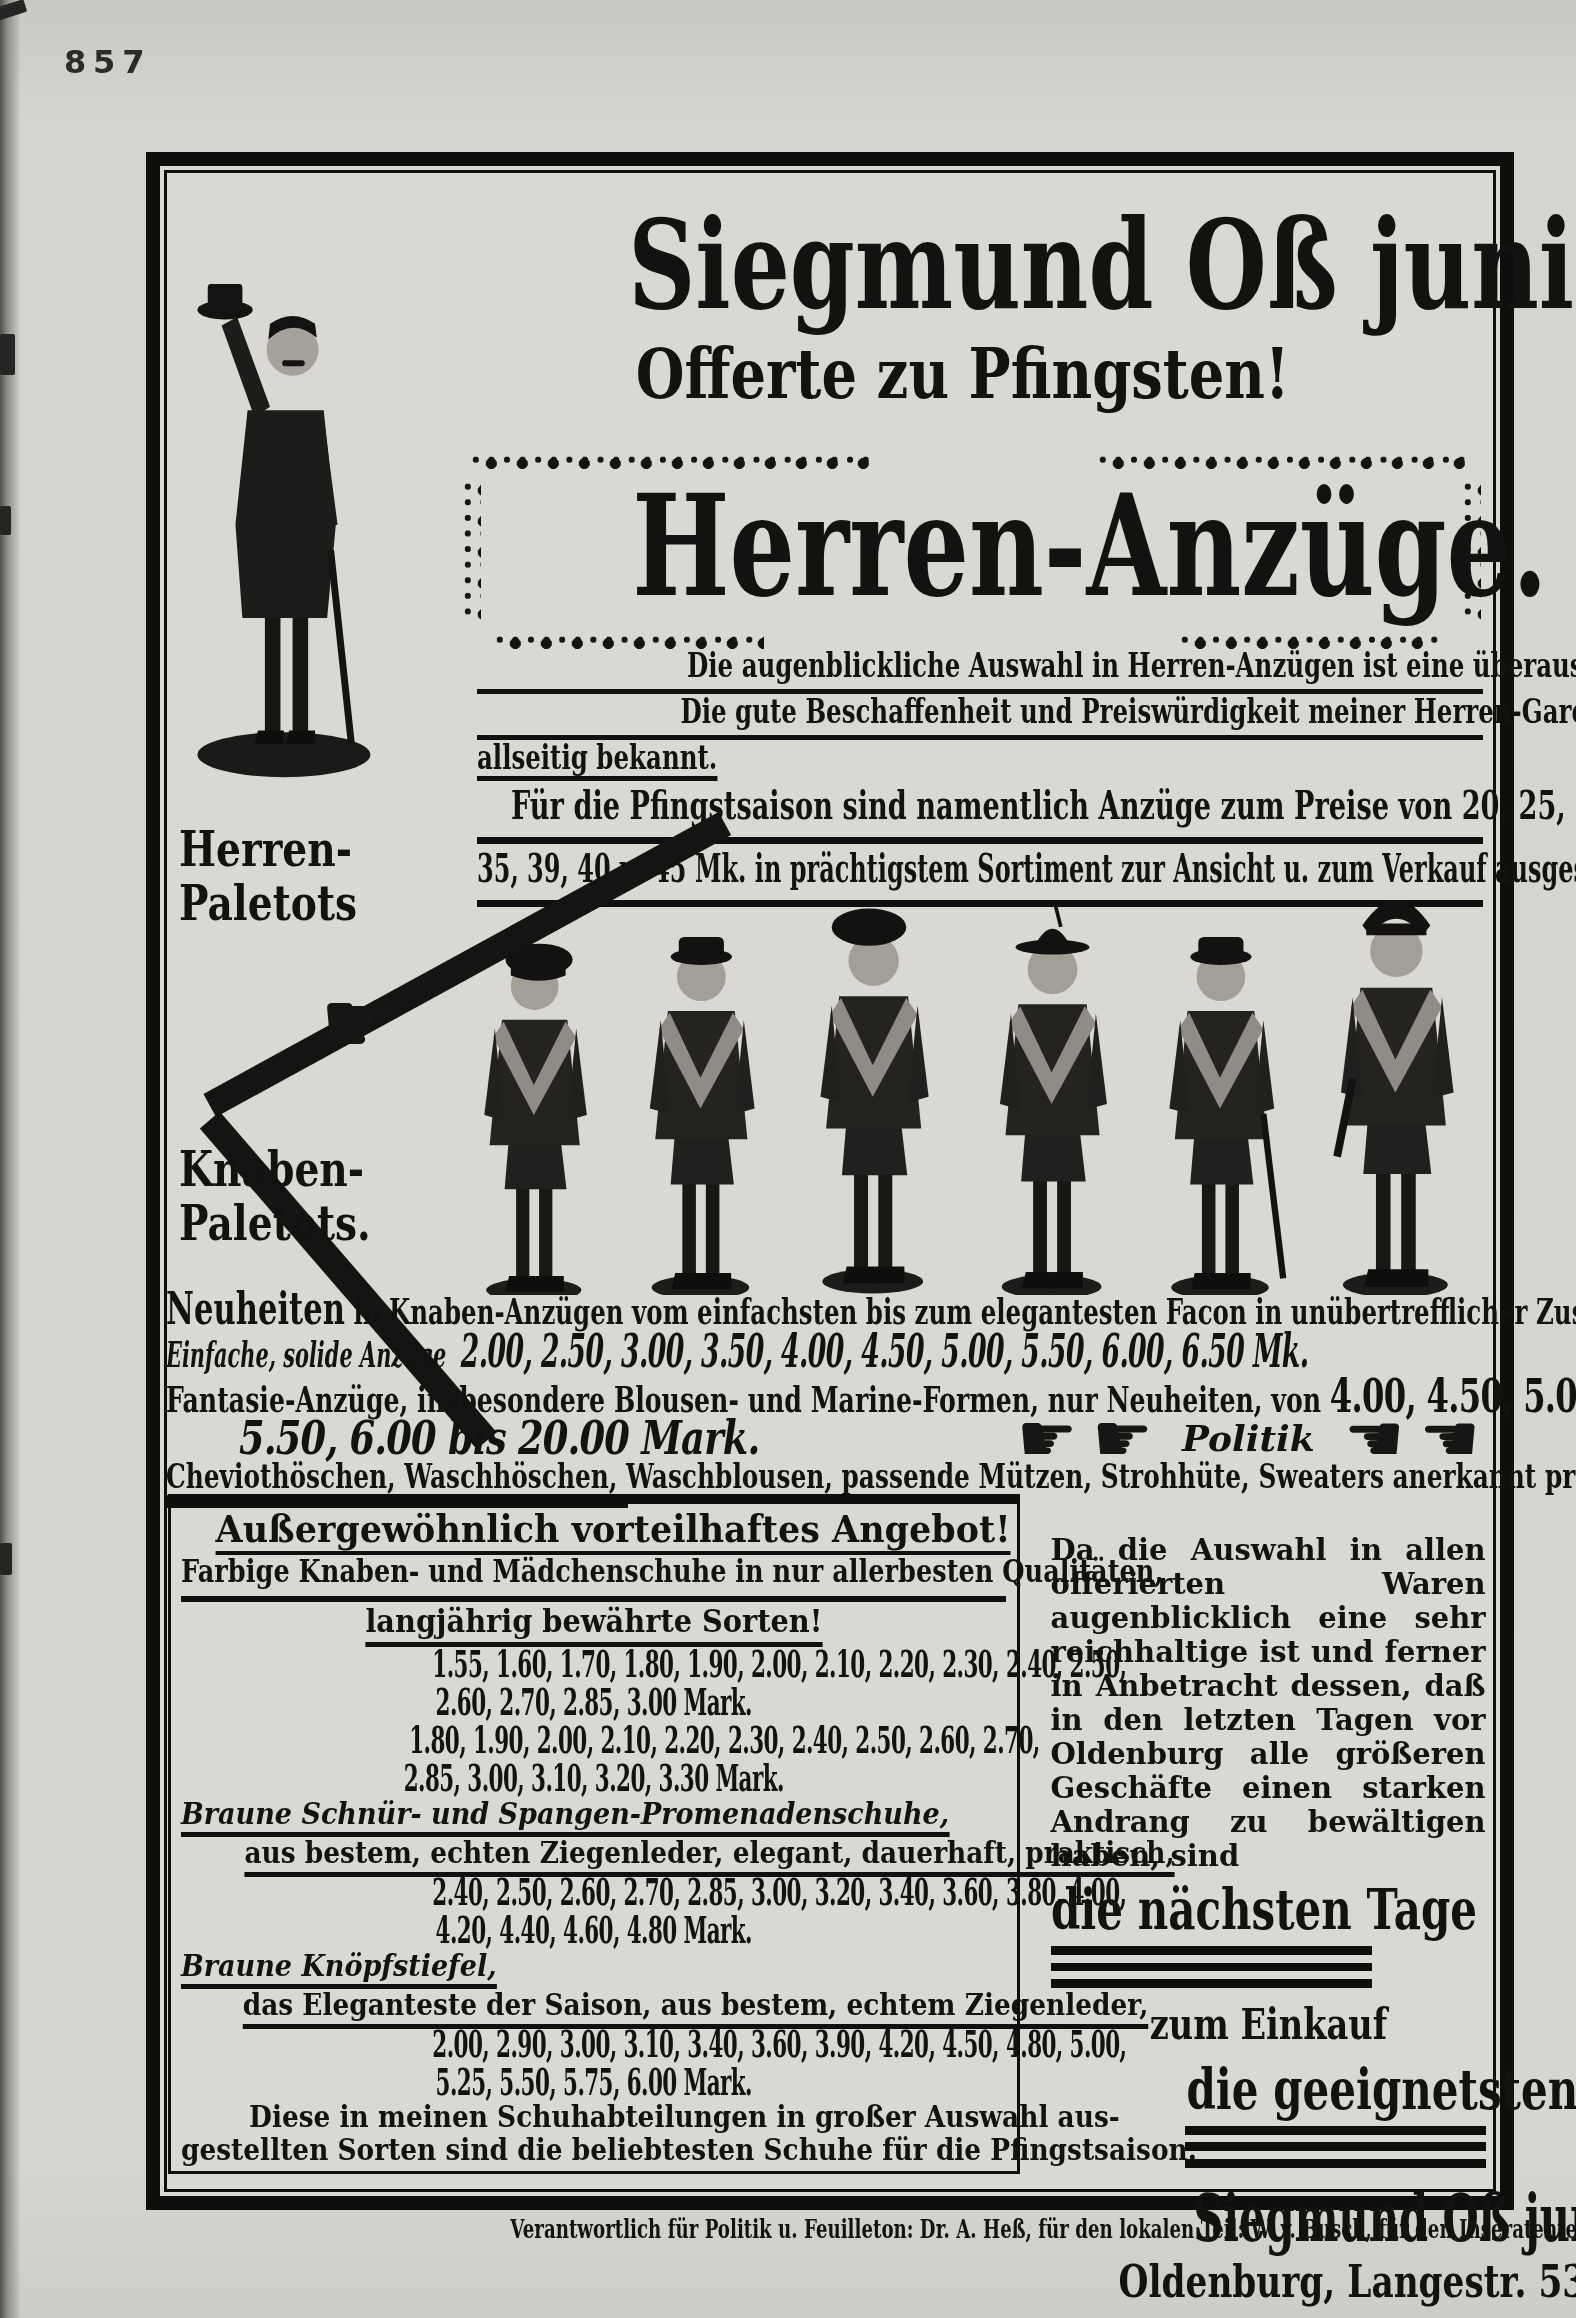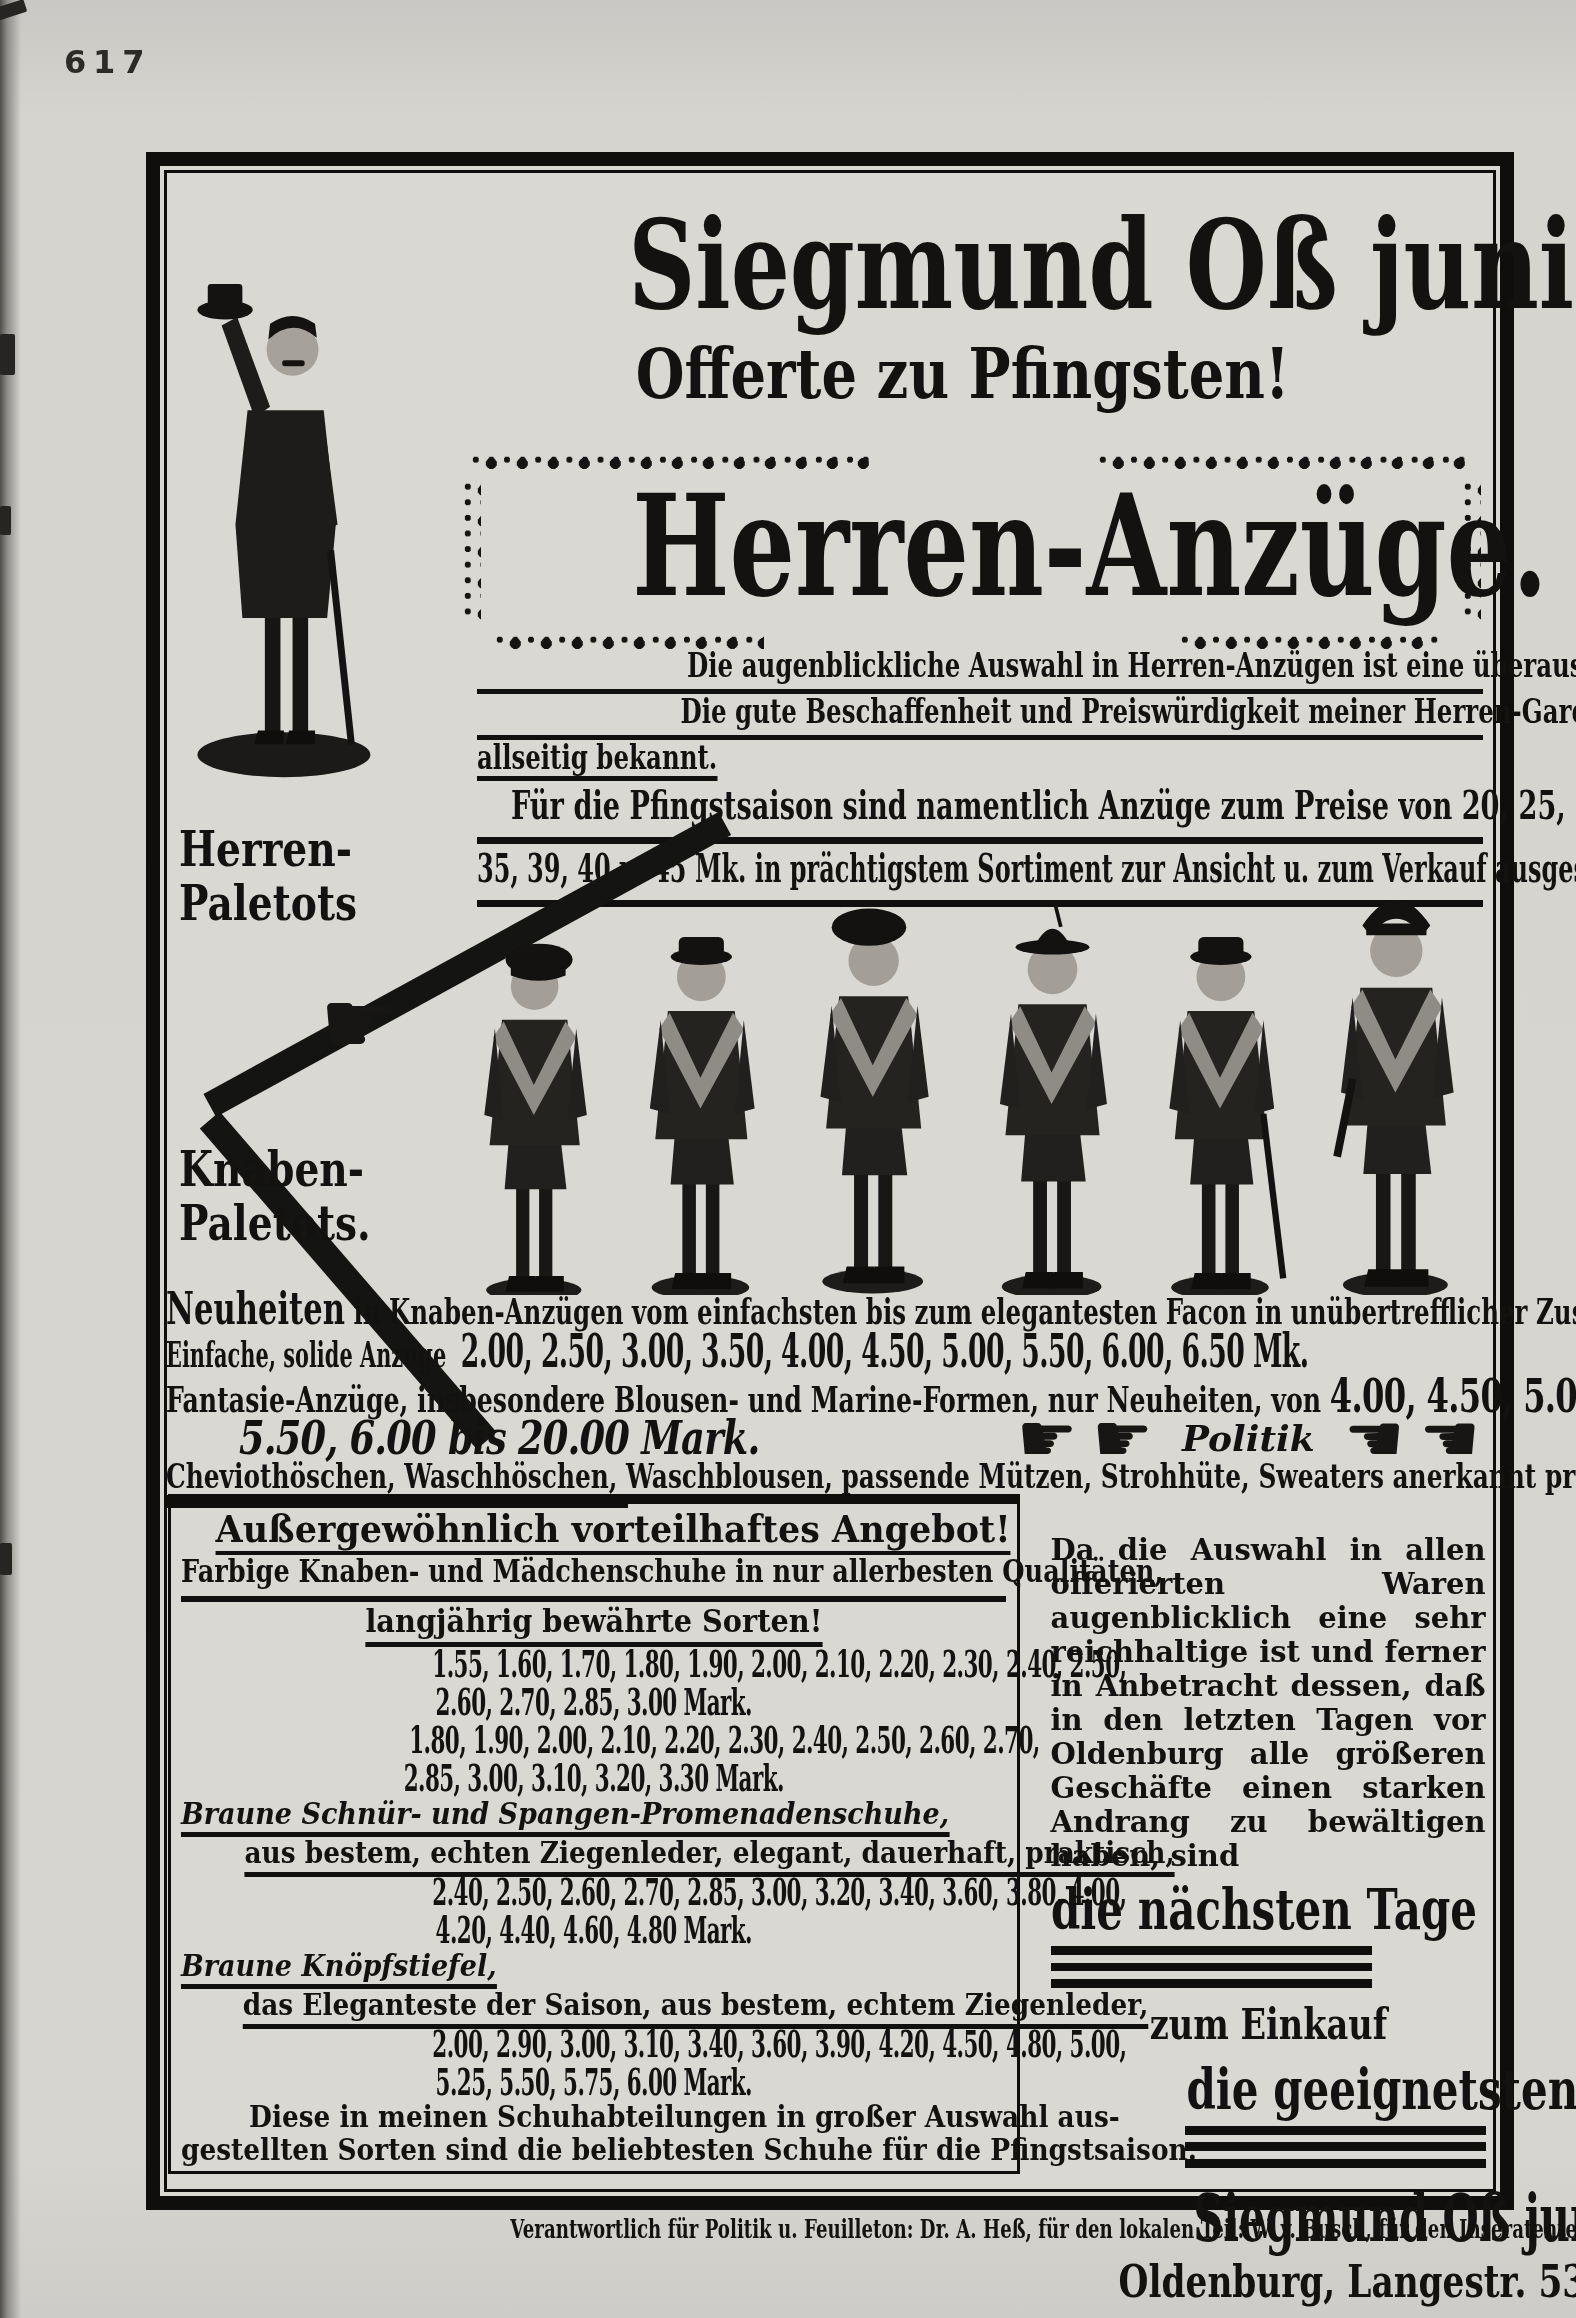--- a/index.html
+++ b/index.html
@@ -52,21 +52,21 @@
   .il-big{height:56px;line-height:48px;font-size:40px;text-align:left;
     border-bottom:7.3px solid #101010;}
 
   .side-label{font-size:49px;line-height:54px;}
   .manicule{font-family:"DejaVu Sans",sans-serif;font-weight:400;color:#171615;}
 
   .nblock{left:-9.7px;top:1108px;width:1324px;}
   .nl{display:block;}
   .n1{height:39px;line-height:38px;font-size:36px;}
   .n1 .lead{font-size:45px;}
-  .n2{height:47px;line-height:45px;font-size:36px;}
+  .n2{height:47px;line-height:45px;font-size:36px;font-style:italic;}
   .n3{height:40px;line-height:41px;font-size:36px;}
   .n4{height:45px;font-style:italic;}
   .n5{height:31px;line-height:31px;font-size:34px;}
   .num{font-size:46px;letter-spacing:-1px;}
   .thickbar{width:462px;height:12.6px;background:#0f0f0e;margin-top:3.9px;}
 
   .shoe-box{left:-7.8px;top:1312px;width:852px;height:680px;box-sizing:border-box;
     border:3.9px solid #0f0e0d;border-top-width:10.7px;padding:5.8px 10.7px 0 10.7px;}
   .bx-h{height:45px;line-height:40px;font-size:38px;text-align:center;}
   .bx-h .ul{border-bottom:4.9px solid #101010;padding-bottom:1.9px;}
@@ -93,21 +93,21 @@
 </style>
 </head>
 <body>
 
 <div class="abs scan-edge"></div>
 <div class="notch" style="left:0;top:334px;width:14.6px;height:41px;"></div>
 <div class="notch" style="left:0;top:506px;width:10.7px;height:29px;"></div>
 <div class="notch" style="left:0;top:1543px;width:11.7px;height:32px;"></div>
 <div class="notch" style="left:-7.8px;top:3.9px;width:34px;height:12.6px;transform:rotate(-18deg);"></div>
 
-<div class="abs page-num">617</div>
+<div class="abs page-num">857</div>
 
 <div class="abs frame">
   <div class="frame-inner"></div>
   <div class="content">
 
     <svg class="abs" style="left:11.7px;top:39px;" width="199" height="569" viewBox="0 0 230 640">
       <ellipse cx="112" cy="608" rx="100" ry="26" fill="#1b1a18"></ellipse>
       <rect x="90" y="430" width="18" height="156" fill="#161514"></rect>
       <rect x="122" y="430" width="18" height="156" fill="#161514"></rect>
       <path d="M82 580 h30 v16 h-34 z" fill="#0f0e0d"></path>

